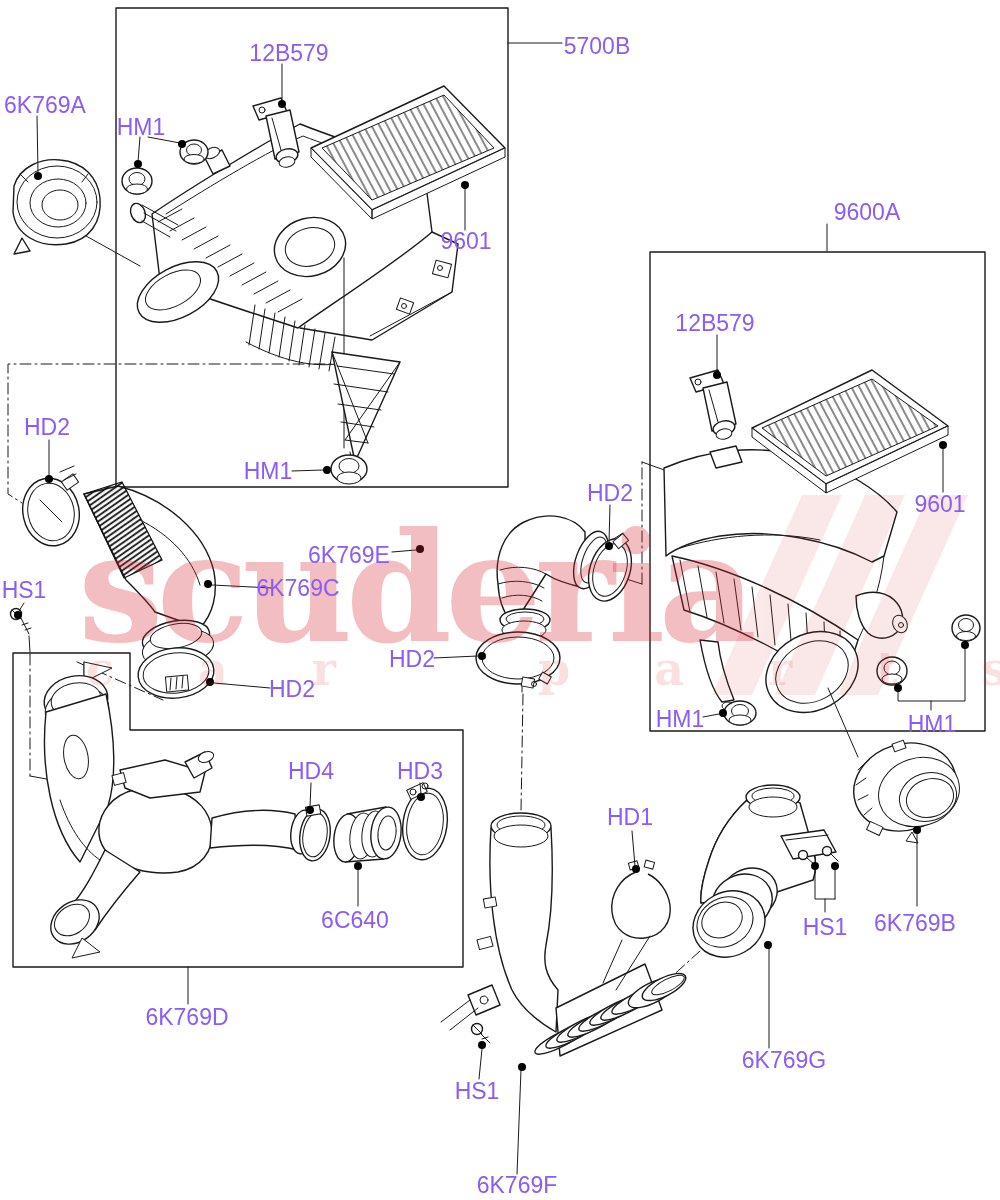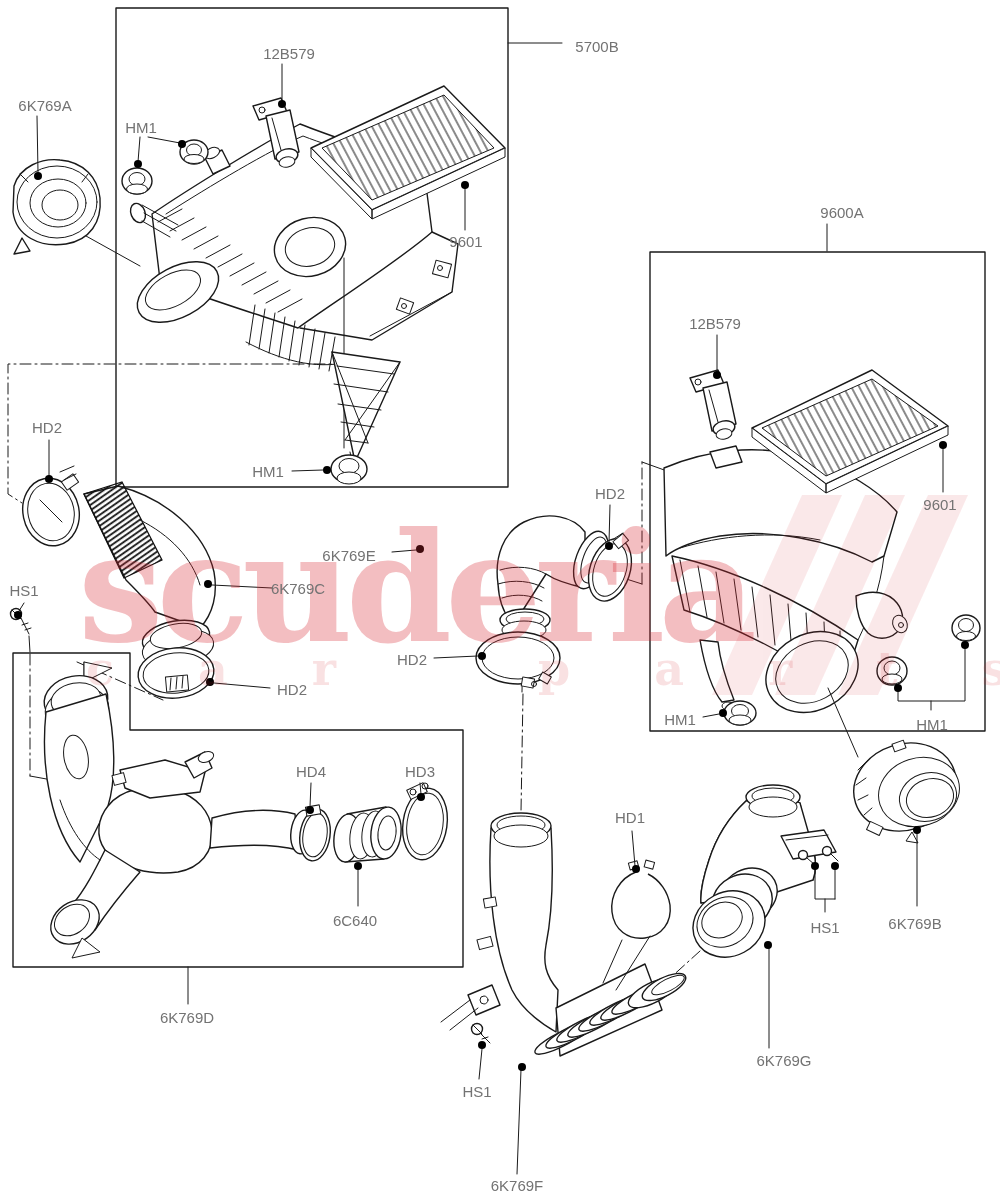--- a/index.html
+++ b/index.html
@@ -5,21 +5,21 @@
   html,body{margin:0;padding:0;background:#fff;}
   #stage{position:relative;width:1000px;height:1200px;background:#ffffff;overflow:hidden;
          font-family:"Liberation Sans",sans-serif;}
   #art{position:absolute;left:0;top:0;z-index:1;}
   .wm{position:absolute;z-index:2;pointer-events:none;white-space:nowrap;
       font-family:"DejaVu Serif",serif;font-weight:bold;line-height:1;}
   #wm-primary{left:78px;top:512px;font-size:152px;letter-spacing:-7px;color:rgba(214,40,50,0.30);}
   #wm-secondary{left:86px;top:646px;font-size:46px;letter-spacing:84px;word-spacing:18px;color:rgba(214,40,50,0.14);}
   #wm-chevrons{position:absolute;left:0;top:0;z-index:2;pointer-events:none;}
   .plabel{position:absolute;z-index:3;transform:translate(-50%,-50%);
-          font-size:15px;color:#737373;white-space:nowrap;cursor:pointer;text-align:right;}
+          font-size:23px;color:#8b5cf6;white-space:nowrap;cursor:pointer;text-align:right;}
   svg .k{fill:none;stroke:#1a1a1a;stroke-width:1.4;stroke-linecap:round;stroke-linejoin:round;}
   svg .t{stroke-width:1;}
   svg .w{fill:#ffffff;stroke:#1a1a1a;stroke-width:1.4;stroke-linejoin:round;}
   svg .wt{fill:#ffffff;stroke:#1a1a1a;stroke-width:1;stroke-linejoin:round;}
   svg .dd{stroke-dasharray:11 4 2 4;}
   svg .dot{fill:#000;stroke:none;}
 </style>
 </head>
 <body>
 
@@ -477,21 +477,21 @@
   <div class="plabel" style="left:597px;top:46px">5700B</div>
   <div class="plabel" style="left:466px;top:241px">9601</div>
   <div class="plabel" style="left:268px;top:471px">HM1</div>
   <div class="plabel" style="left:47px;top:427px">HD2</div>
   <div class="plabel" style="left:24px;top:590px">HS1</div>
   <div class="plabel" style="left:298px;top:588px">6K769C</div>
   <div class="plabel" style="left:349px;top:555px">6K769E</div>
   <div class="plabel" style="left:610px;top:493px">HD2</div>
   <div class="plabel" style="left:412px;top:659px">HD2</div>
   <div class="plabel" style="left:292px;top:689px">HD2</div>
-  <div class="plabel" style="left:842px;top:212px">9600A</div>
+  <div class="plabel" style="left:867px;top:212px">9600A</div>
   <div class="plabel" style="left:715px;top:323px">12B579</div>
   <div class="plabel" style="left:940px;top:504px">9601</div>
   <div class="plabel" style="left:680px;top:719px">HM1</div>
   <div class="plabel" style="left:932px;top:724px">HM1</div>
   <div class="plabel" style="left:311px;top:771px">HD4</div>
   <div class="plabel" style="left:420px;top:771px">HD3</div>
   <div class="plabel" style="left:355px;top:920px">6C640</div>
   <div class="plabel" style="left:187px;top:1017px">6K769D</div>
   <div class="plabel" style="left:477px;top:1091px">HS1</div>
   <div class="plabel" style="left:517px;top:1185px">6K769F</div>

